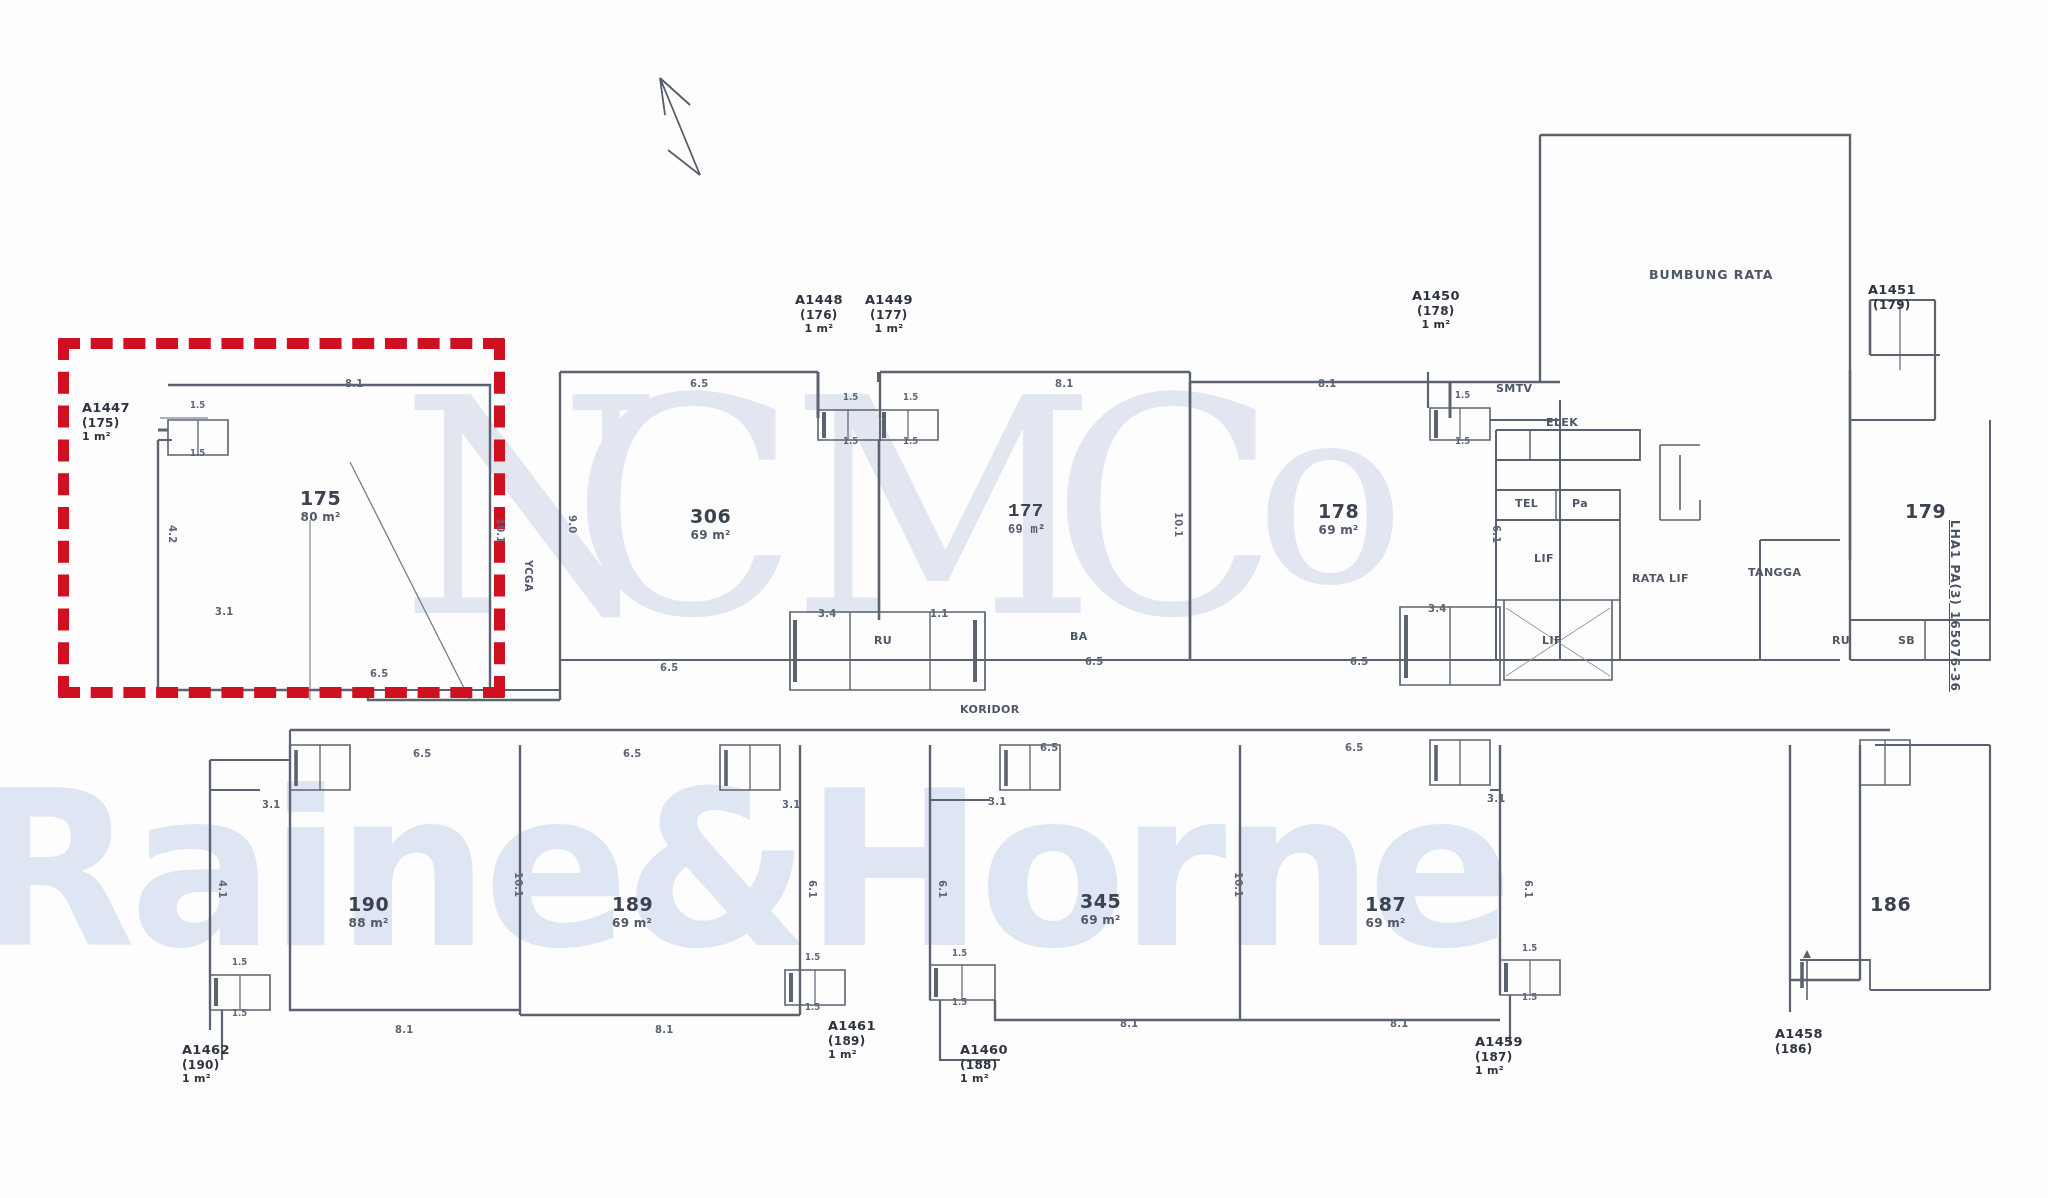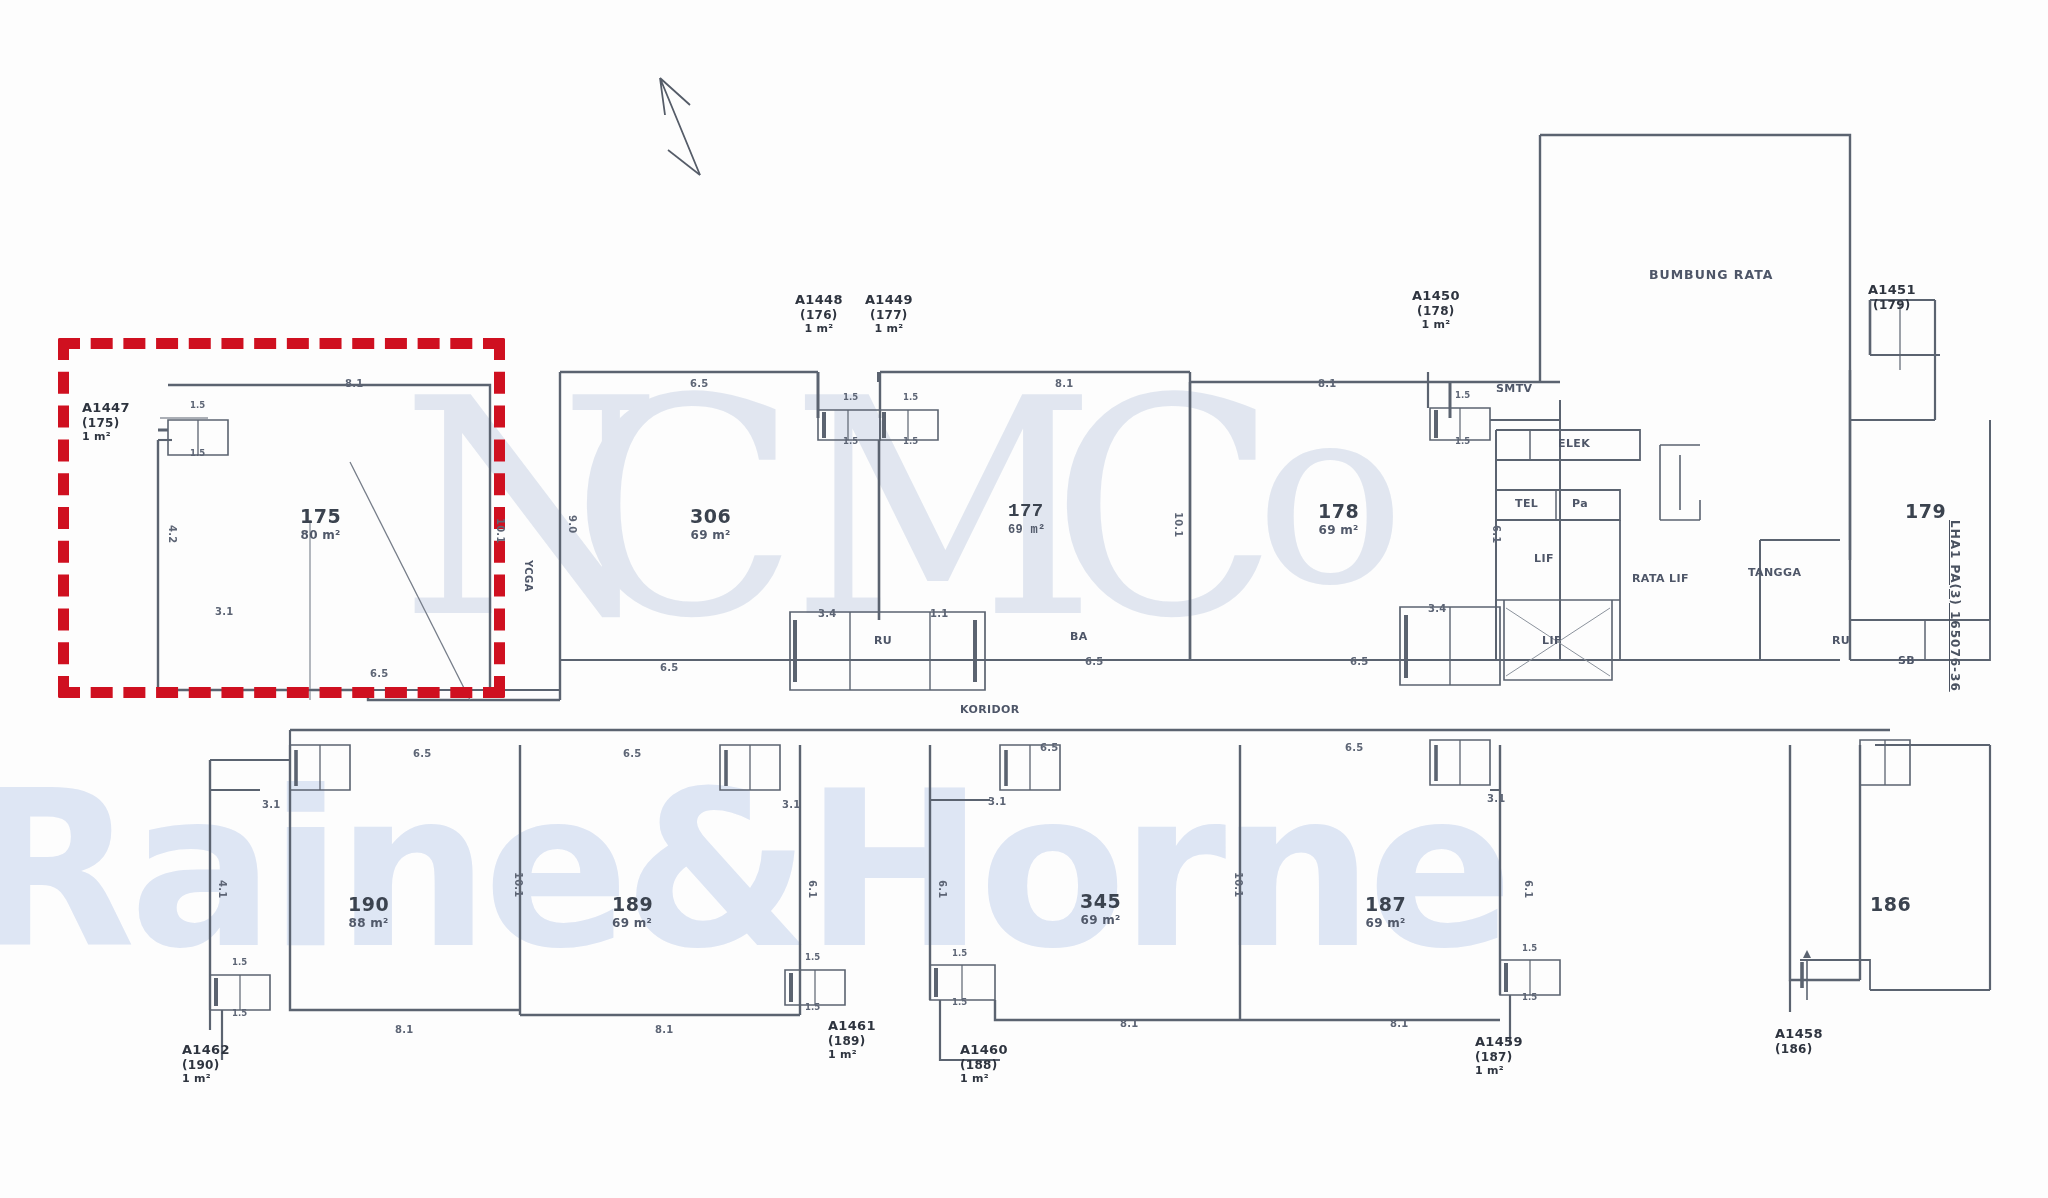--- a/index.html
+++ b/index.html
@@ -289,21 +289,21 @@
     <div>A1459</div>
     <div class="p">(187)</div>
     <div class="a">1 m²</div>
   </div>
 
   <div class="lbl acc" style="left:1775px;top:1026px;text-align:left;">
     <div>A1458</div>
     <div class="p">(186)</div>
   </div>
 
-  <div class="lbl" style="left:300px;top:505px;text-align:center;">
+  <div class="lbl" style="left:300px;top:487px;text-align:center;">
     <div class="unit-no">175</div>
     <div class="unit-ar">80 m²</div>
   </div>
   <div class="lbl" style="left:690px;top:505px;text-align:center;">
     <div class="unit-no">306</div>
     <div class="unit-ar">69 m²</div>
   </div>
   <div class="lbl" style="left:1008px;top:500px;text-align:left;font-family:Liberation Mono, monospace;">
     <div class="unit-no">177</div>
     <div class="unit-ar">69 m²</div>
@@ -331,30 +331,30 @@
   <div class="lbl" style="left:1365px;top:893px;text-align:center;">
     <div class="unit-no">187</div>
     <div class="unit-ar">69 m²</div>
   </div>
   <div class="lbl" style="left:1870px;top:893px;text-align:center;">
     <div class="unit-no">186</div>
   </div>
 
   <div class="lbl room" style="left:1618px;top:267px;font-size:12.5px;letter-spacing:1px;margin-left:31px;">BUMBUNG RATA</div>
   <div class="lbl room" style="left:1496px;top:382px;">SMTV</div>
-  <div class="lbl room" style="left:1546px;top:437px;margin-left:12px;">ELEK</div>
+  <div class="lbl room" style="left:1546px;top:416px;">ELEK</div>
   <div class="lbl room" style="left:1515px;top:497px;">TEL</div>
   <div class="lbl room" style="left:1572px;top:497px;">Pa</div>
   <div class="lbl room" style="left:1534px;top:552px;">LIF</div>
   <div class="lbl room" style="left:1542px;top:634px;">LIF</div>
   <div class="lbl room" style="left:1632px;top:572px;">RATA LIF</div>
   <div class="lbl room" style="left:1748px;top:566px;">TANGGA</div>
   <div class="lbl room" style="left:960px;top:703px;">KORIDOR</div>
   <div class="lbl room" style="left:1832px;top:634px;">RU</div>
-  <div class="lbl room" style="left:1898px;top:634px;margin-top:20px;">SB</div>
+  <div class="lbl room" style="left:1898px;top:634px;">SB</div>
   <div class="lbl room" style="left:874px;top:634px;">RU</div>
   <div class="lbl room" style="left:1070px;top:630px;">BA</div>
   <div class="lbl room dim-v" style="left:534px;top:560px;transform:rotate(90deg);font-size:10px;">YCGA</div>
 
   <div class="lbl dim" style="left:345px;top:378px;">8.1</div>
   <div class="lbl dim" style="left:690px;top:378px;">6.5</div>
   <div class="lbl dim" style="left:1055px;top:378px;">8.1</div>
   <div class="lbl dim" style="left:1318px;top:378px;">8.1</div>
 
   <div class="lbl dim" style="left:370px;top:668px;">6.5</div>

